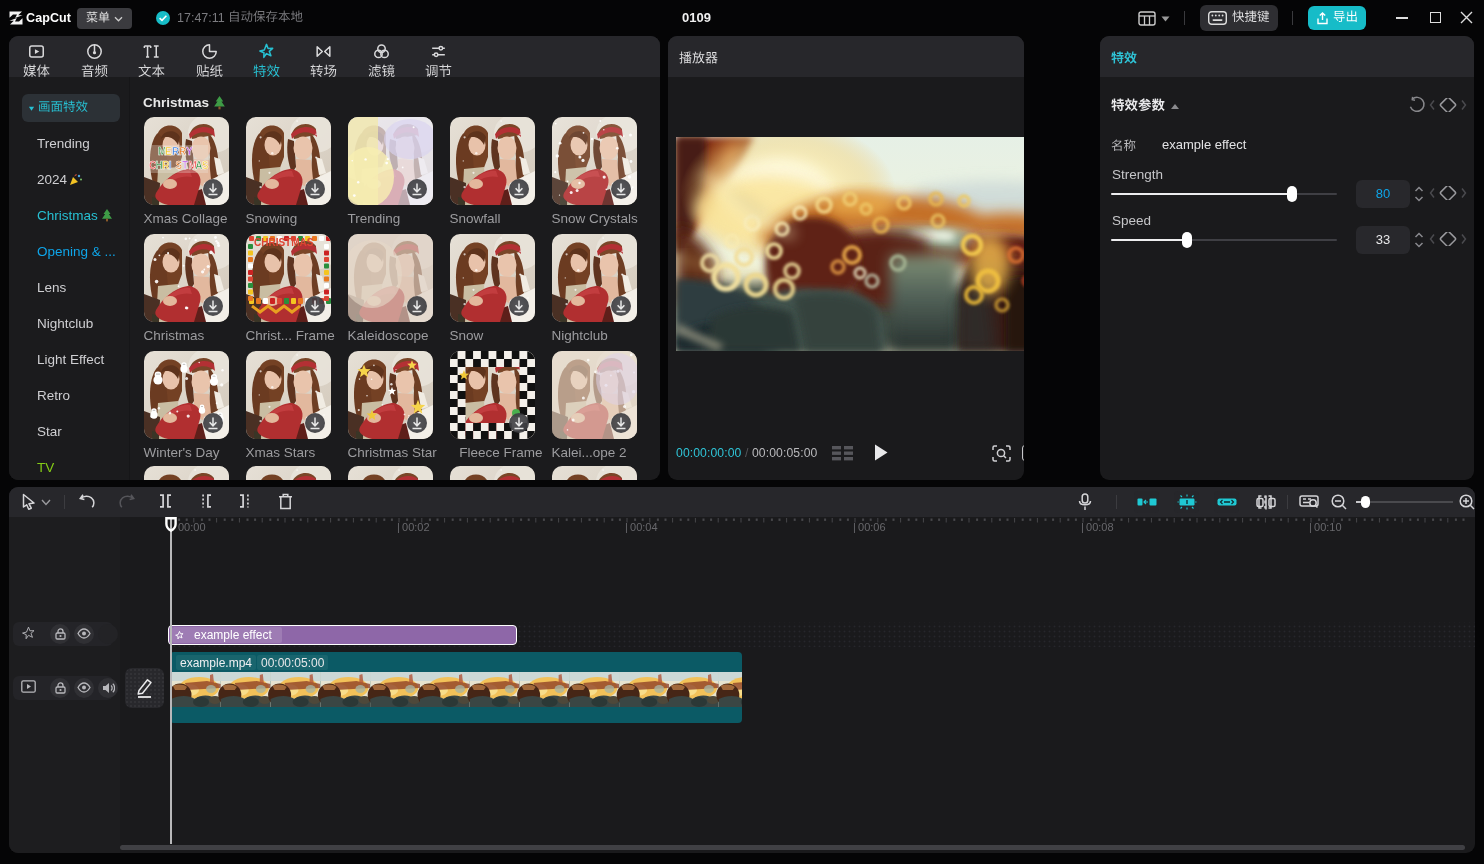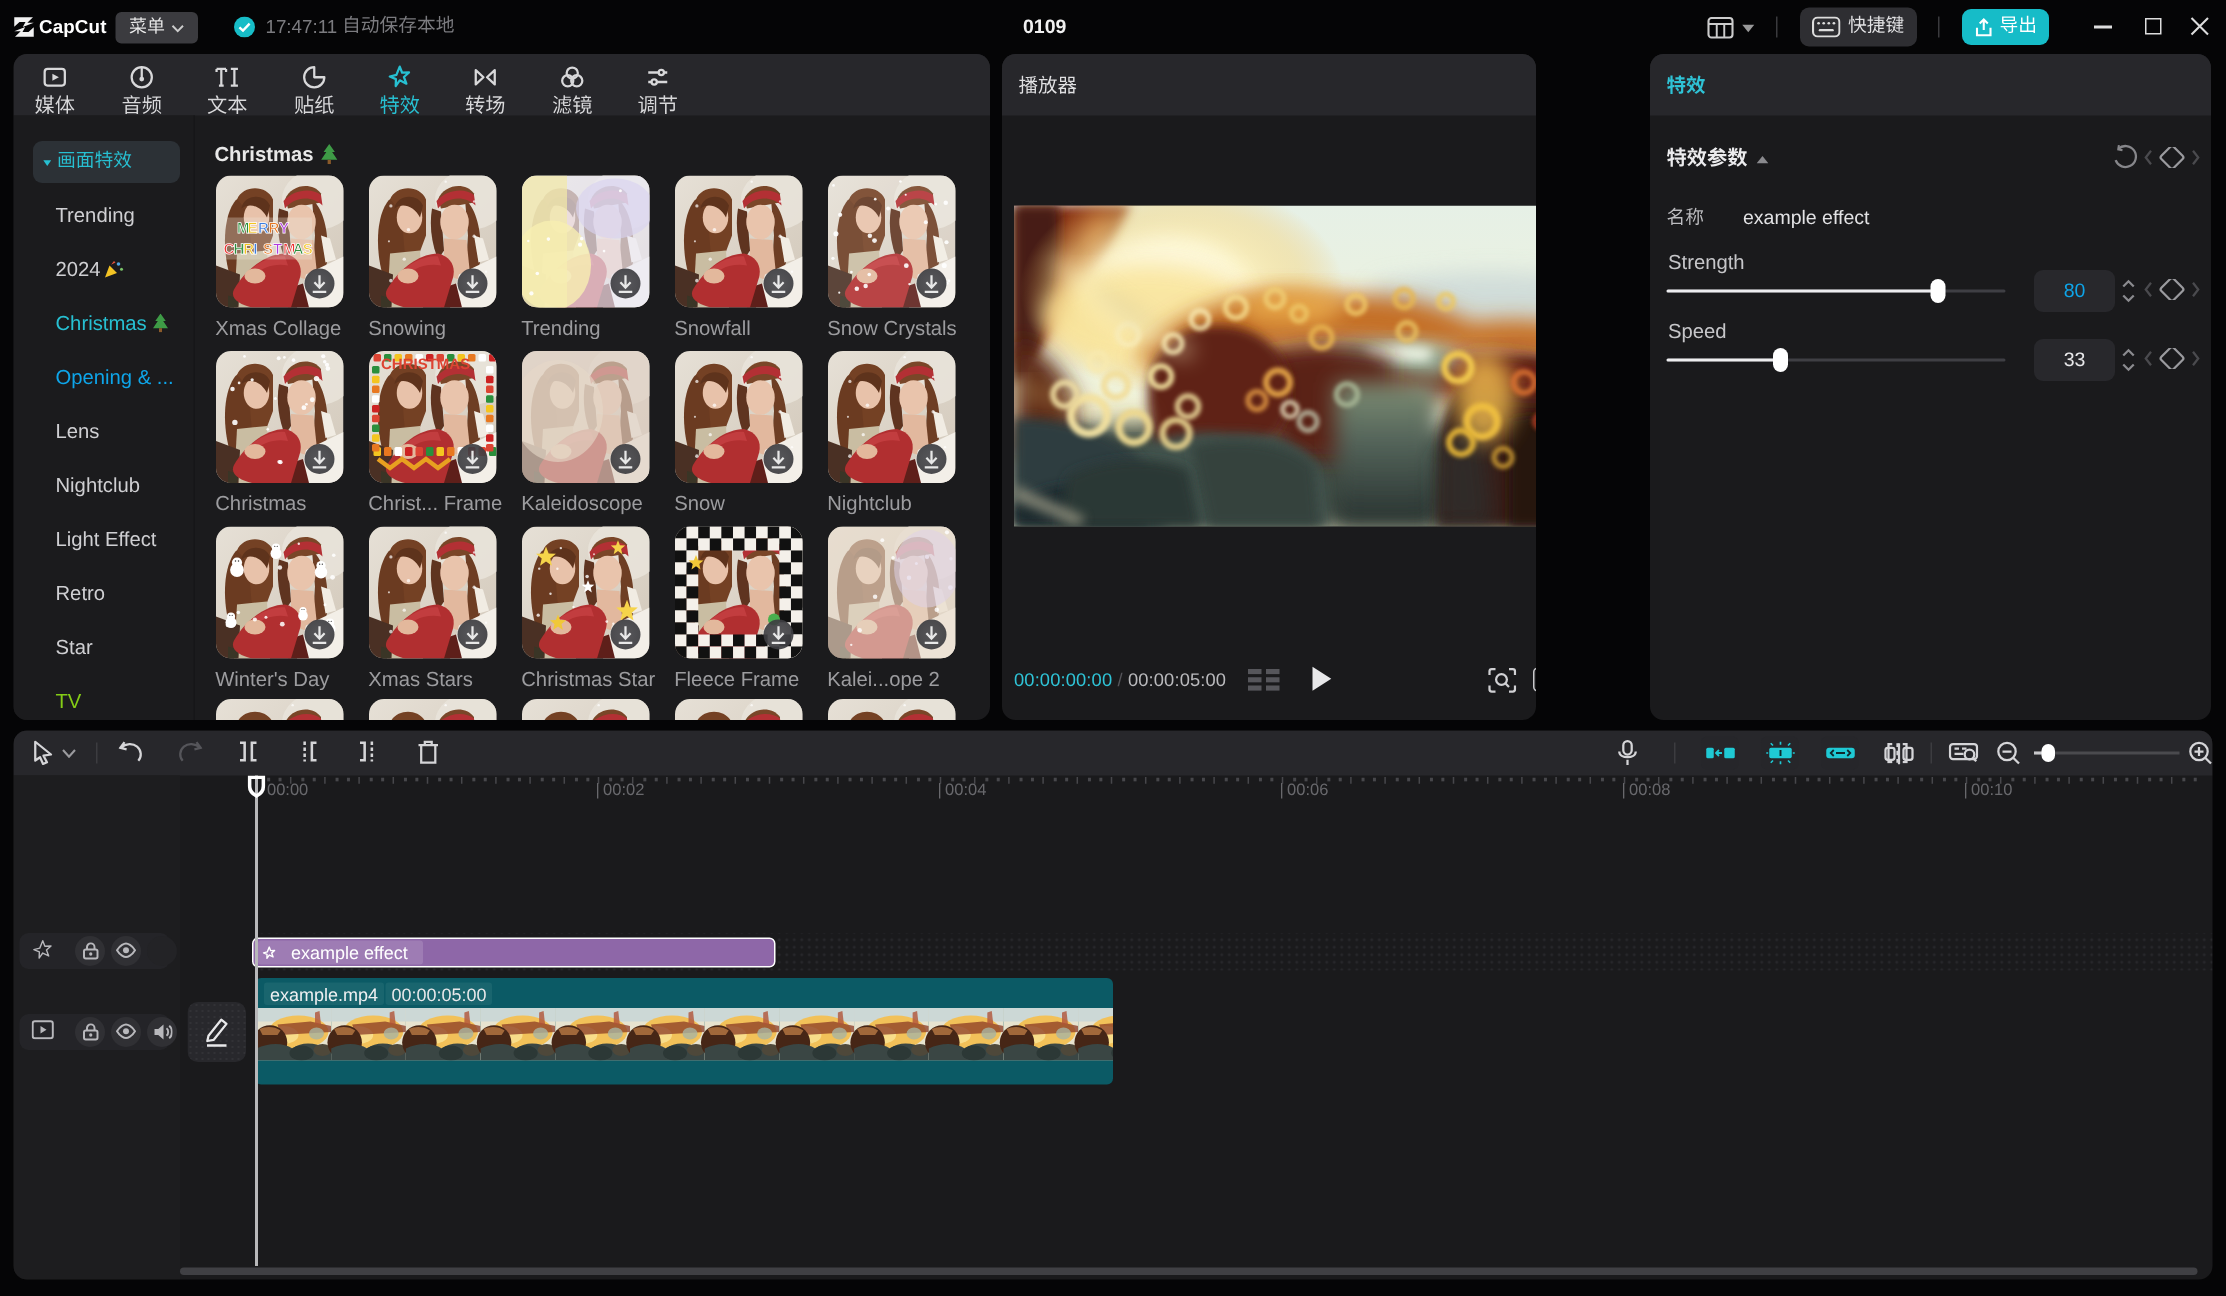--- a/index.html
+++ b/index.html
@@ -614,21 +614,21 @@
       <rect x="77.3" y="40" width="7.8" height="8" fill="#f4f0ea"></rect>
       <rect x="77.3" y="48" width="7.8" height="8" fill="#111"></rect>
       <rect x="77.3" y="56" width="7.8" height="8" fill="#f4f0ea"></rect>
       <rect x="77.3" y="64" width="7.8" height="8" fill="#111"></rect>
       <rect x="77.3" y="72" width="7.8" height="8" fill="#f4f0ea"></rect>
       <rect x="77.3" y="80" width="7.8" height="8" fill="#111"></rect>
       <path transform="translate(14,24)" fill="#f0c838" d="M0 -5 L1.4 -1.5 L5 -1.3 L2.2 1 L3 4.6 L0 2.5 L-3 4.6 L-2.2 1 L-5 -1.3 L-1.4 -1.5 Z"></path>
       <circle cx="66" cy="62" r="4" fill="#4ab04e"></circle>
       <use href="#dl" x="69" y="72"></use>
     </svg>
-    <div class="abs" style="left:432.5px;top:409px;width:101px;color:#9c9c9f;font-size:13.5px;text-align:left;padding-left:8px;white-space:nowrap;overflow:hidden">Fleece Frame</div>
+    <div class="abs" style="left:432.5px;top:409px;width:101px;color:#9c9c9f;font-size:13.5px;text-align:right;padding-left:8px;white-space:nowrap;overflow:hidden">Fleece Frame</div>
     <svg class="abs" style="left:542.5px;top:315px;border-radius:10px" width="85" height="88" viewBox="0 0 85 88">
       <use href="#ph"></use>
       <rect width="85" height="88" fill="#e8dccc" opacity="0.62"></rect>
       <circle cx="79.3" cy="3.9" r="1.4" fill="#fff" opacity="0.8"></circle>
       <circle cx="15.5" cy="78.9" r="0.8" fill="#fff" opacity="0.8"></circle>
       <circle cx="72.5" cy="55.5" r="1.5" fill="#fff" opacity="0.8"></circle>
       <circle cx="82.0" cy="21.5" r="1.1" fill="#fff" opacity="0.8"></circle>
       <circle cx="58.9" cy="24.6" r="1.0" fill="#fff" opacity="0.8"></circle>
       <circle cx="21.1" cy="69.1" r="1.5" fill="#fff" opacity="0.8"></circle>
       <circle cx="66.0" cy="20.2" r="1.5" fill="#fff" opacity="0.8"></circle>

